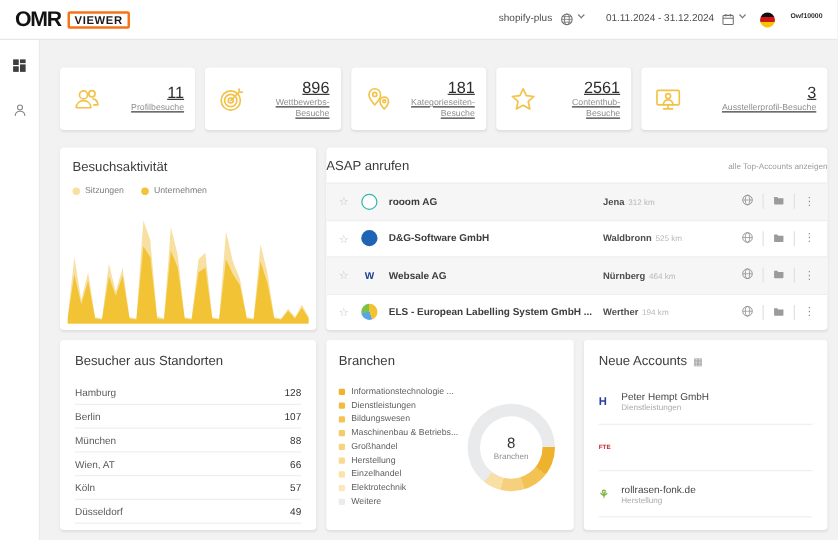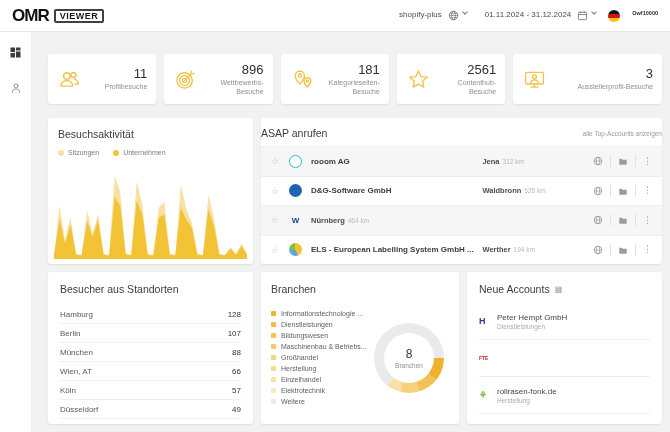--- a/index.html
+++ b/index.html
@@ -4,21 +4,21 @@
 <style>
   * { margin:0; padding:0; box-sizing:border-box; }
   html,body { width:670px; height:432px; overflow:hidden; background:#f2f2f3;
     font-family:"Liberation Sans", sans-serif; color:#3c3c3c; }
 
   
   .header { height:32px; background:#fff; border-bottom:1px solid #e7e7e7;
     display:flex; align-items:center; padding:0 12px; }
   .logo { display:flex; align-items:center; }
   .logo-text { font-size:17px; font-weight:800; letter-spacing:-1px; color:#121212; }
-  .logo-badge { margin-left:5px; border:2px solid #404040; border-radius:2px;
+  .logo-badge { margin-left:5px; border:2px solid #f97316; border-radius:2px;
     font-size:9px; font-weight:700; letter-spacing:.5px; padding:0 4px; color:#1a1a1a; }
   .header-right { margin-left:auto; display:flex; align-items:flex-start; }
   .hdr-txt { font-size:8px; color:#4c4c4c; }
   .chev { width:4px; height:4px; border-right:1.2px solid #7a7a7a; border-bottom:1.2px solid #7a7a7a;
     transform:rotate(45deg); display:inline-block; margin:0 2px 2px 4px; }
   .hdr-gap { width:16px; }
   .hdr-icon { display:inline-flex; margin-left:6px; }
   .flag { width:12px; height:12px; border-radius:50%; margin-left:10px;
     background:linear-gradient(#111 0 33%, #d01717 33% 66%, #f7c500 66% 100%); }
   .user-label { font-size:5.5px; font-weight:700; color:#2e2e2e; margin-left:12px; }
@@ -27,21 +27,21 @@
   .shell { display:flex; height:400px; }
   .sidebar { width:32px; background:#fff; border-right:1px solid #ececec;
     display:flex; flex-direction:column; align-items:center; padding-top:10px; gap:16px; }
   .side-item { width:20px; height:20px; display:flex; align-items:center; justify-content:center; cursor:pointer; }
   .main { flex:1; padding:22px 8px 0 16px; }
 
   .card { background:#fff; border-radius:3px; box-shadow:0 1px 2px rgba(0,0,0,.08); }
   .card-title { font-size:10.5px; color:#3c3c3c; }
 
   
-  .stats-row { display:flex; gap:8px; margin-bottom:14px; }
+  .stats-row { display:flex; gap:8px; margin-bottom:14px;text-decoration:underline; }
   .stat-card { flex:1; height:50px; display:flex; align-items:center; padding:0 9px; }
   .stat-card.wide { flex:1.45; }
   .stat-icon svg { width:25px; height:25px; display:block; }
   .stat-meta { margin-left:auto; text-align:right; }
   .stat-value { font-size:13px; color:#2e2e2e; }
   .stat-label { font-size:7px; color:#8f8f8f; line-height:1.3; margin-top:1px; }
 
   
   .row2 { display:flex; gap:8px; margin-bottom:8px; }
   .activity-card { width:205px; height:146px; position:relative; padding:10px 10px 0; overflow:hidden; }
@@ -284,20 +284,21 @@
                     <path d="M1.5 3.2h3l1 1.2h5v5.2a.8.8 0 0 1-.8.8H2.3a.8.8 0 0 1-.8-.8z" fill="#9b9b9b"></path>
                   </svg></span>
               <span class="sep"></span>
               <span class="kebab">⋮</span>
             </span>
           </div>
 
           <div class="asap-row alt">
             <span class="row-star">☆</span>
             <span class="row-logo" style="color: rgb(27, 62, 143);">W</span>
+            <span class="row-name">Websale AG</span>
             <span class="row-city"><span>Nürnberg</span><span class="row-km">464 km</span></span>
             <span class="row-actions">
               <span><svg width="10" height="10" viewBox="0 0 12 12">
                     <circle cx="6" cy="6" r="4.6" fill="none" stroke="#8f8f8f" stroke-width=".9"></circle>
                     <ellipse cx="6" cy="6" rx="2.1" ry="4.6" fill="none" stroke="#8f8f8f" stroke-width=".8"></ellipse>
                     <path d="M1.6 6h8.8" stroke="#8f8f8f" stroke-width=".7"></path>
                   </svg></span>
               <span class="sep"></span>
               <span><svg width="10" height="10" viewBox="0 0 12 12">
                     <path d="M1.5 3.2h3l1 1.2h5v5.2a.8.8 0 0 1-.8.8H2.3a.8.8 0 0 1-.8-.8z" fill="#9b9b9b"></path>

